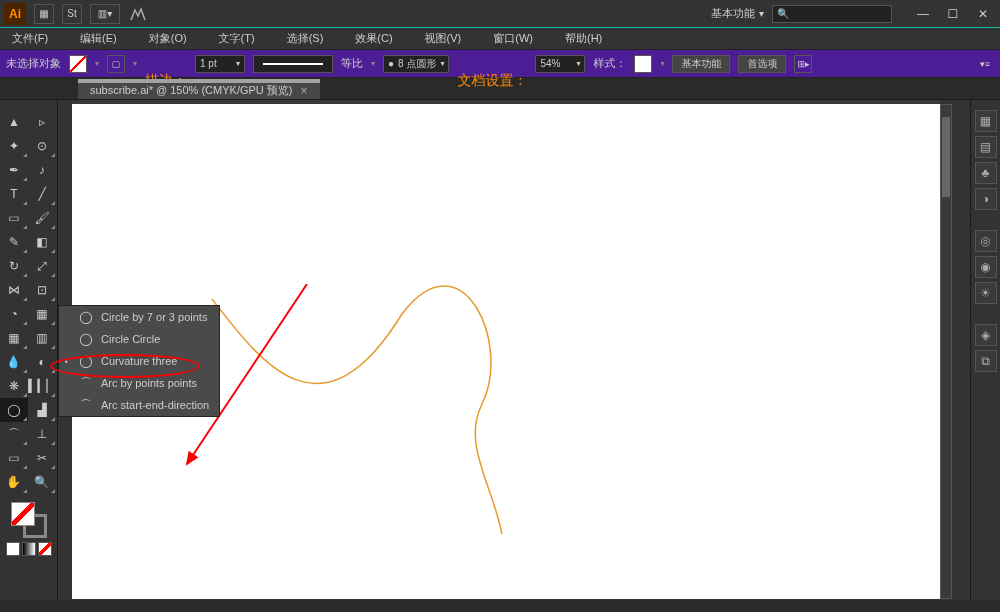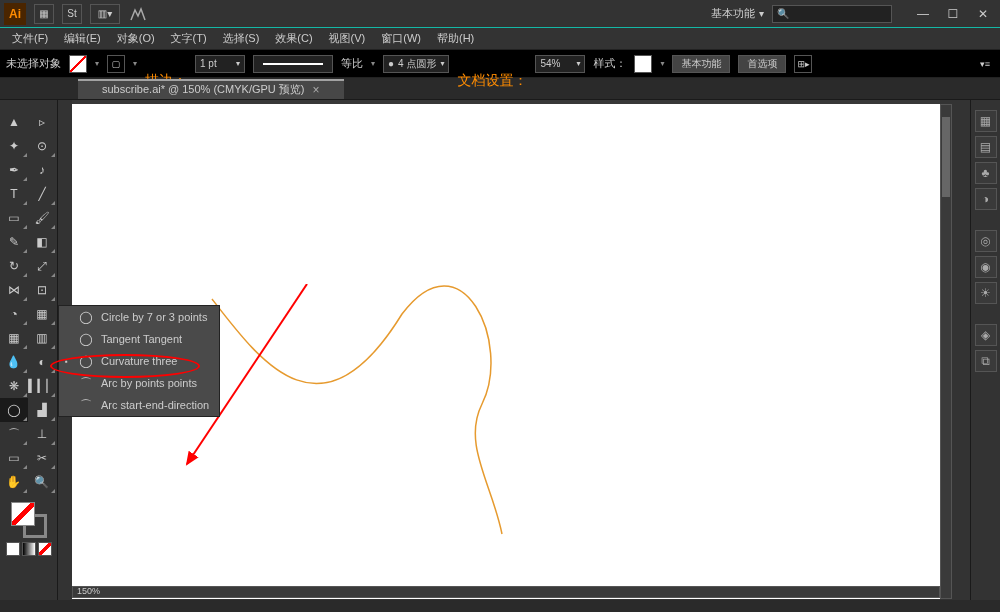--- a/index.html
+++ b/index.html
@@ -11,37 +11,37 @@
 .tb-icon { width: 20px; height: 20px; border: 1px solid #555; display: flex; align-items: center; justify-content: center; color: #ccc; font-size: 10px; cursor: pointer; }
 .tb-arrange { width: 30px; height: 20px; border: 1px solid #555; display: flex; align-items: center; justify-content: center; color: #ccc; font-size: 10px; cursor: pointer; }
 .tb-spacer { flex: 1; }
 .workspace-label { color: #ccc; font-size: 11px; margin-right: 4px; }
 .workspace-dd { color: #ccc; font-size: 10px; margin-right: 8px; }
 .search-box { width: 120px; height: 18px; background: #222; border: 1px solid #555; display: flex; align-items: center; padding: 0 4px; }
 .search-icon { color: #888; font-size: 10px; }
 .window-controls { display: flex; gap: 4px; margin-left: 18px; }
 .win-btn { width: 26px; height: 18px; color: #ccc; display: flex; align-items: center; justify-content: center; font-size: 12px; cursor: pointer; }
 
-.menubar { height: 22px; background: #333333; display: flex; align-items: center; padding: 0 4px; border-bottom: 1px solid #222; }
+.menubar { height: 22px; background: #333333; display: flex; align-items: center; padding: 0 4px; border-bottom: 1px solid #222; gap: 16px; }
 .menu-item { color: #ccc; font-size: 11px; padding: 0 8px; cursor: pointer; }
 
-.control-bar { height: 28px; background: #000000; display: flex; align-items: center; padding: 0 6px; gap: 8px; border-bottom: 1px solid #222; }
+.control-bar { height: 28px; background: #4c1d95; display: flex; align-items: center; padding: 0 6px; gap: 8px; border-bottom: 1px solid #222; }
 .ctrl-label { color: #ccc; font-size: 11px; }
 .ctrl-orange { color: #ff8c00; font-size: 14px; margin-top: 35px; }
 .color-swatch { width: 18px; height: 18px; border: 1px solid #555; position: relative; background: #fff; }
 .color-swatch.none::after { content: ''; position: absolute; top: 0; left: 0; right: 0; bottom: 0; background: linear-gradient(to bottom right, transparent 45%, red 45%, red 55%, transparent 55%); }
 .ctrl-icon { width: 18px; height: 18px; border: 1px solid #555; display: flex; align-items: center; justify-content: center; color: #ccc; font-size: 9px; }
 .ctrl-input { width: 50px; height: 18px; background: #222; border: 1px solid #555; color: #ccc; font-size: 10px; padding: 0 4px; display: flex; align-items: center; }
 .ctrl-brush { width: 80px; height: 18px; background: #222; border: 1px solid #555; display: flex; align-items: center; justify-content: center; }
 .ctrl-brush-line { width: 60px; height: 2px; background: #fff; }
 .ctrl-btn { height: 18px; padding: 0 8px; background: #444; border: 1px solid #555; color: #ccc; font-size: 10px; display: flex; align-items: center; cursor: pointer; }
 .ctrl-select { height: 18px; background: #222; border: 1px solid #555; color: #ccc; font-size: 10px; padding: 0 4px; display: flex; align-items: center; gap: 4px; }
 
 .tab-bar { height: 22px; background: #2a2a2a; display: flex; align-items: center; padding-left: 78px; border-bottom: 1px solid #1a1a1a; }
-.doc-tab { height: 20px; background: #474747; color: #ccc; font-size: 11px; padding: 0 24px; display: flex; align-items: center; gap: 8px; border-top: 2px solid #a3a3a3; }
+.doc-tab { height: 20px; background: #474747; color: #ccc; font-size: 11px; padding: 0 12px; display: flex; align-items: center; gap: 8px; border-top: 4px solid #a3a3a3; }
 .tab-close { color: #aaa; font-size: 12px; cursor: pointer; }
 
 .main-area { position: absolute; top: 100px; left: 0; right: 0; bottom: 12px; display: flex; }
 
 .toolbox { width: 58px; background: #333; border-right: 1px solid #1a1a1a; display: flex; flex-direction: column; padding-top: 10px; }
 .tool-row { display: flex; height: 24px; }
 .tool-cell { width: 28px; height: 24px; display: flex; align-items: center; justify-content: center; color: #ccc; font-size: 12px; cursor: pointer; position: relative; }
 .tool-cell.active { background: #1a1a1a; }
 .tool-cell.has-flyout::after { content: ''; position: absolute; bottom: 1px; right: 1px; border: 2px solid transparent; border-bottom-color: #888; border-right-color: #888; }
 .color-picker { padding: 4px; margin-top: 4px; }
@@ -133,21 +133,21 @@
       <span>1 pt</span>
       <span style="margin-left:auto;font-size:8px">▾</span>
     </div>
   <div class="ctrl-brush">
       <div class="ctrl-brush-line"></div>
     </div>
   <span class="ctrl-label">等比</span>
   <span style="color:#888;font-size:8px">▾</span>
   <div class="ctrl-select">
       <span>●</span>
-      <span>4 点圆形</span>
+      <span>8 点圆形</span>
       <span style="font-size:8px">▾</span>
     </div>
   <span class="ctrl-orange">文档设置：</span>
   <div class="ctrl-input">
       <span>54%</span>
       <span style="margin-left:auto;font-size:8px">▾</span>
     </div>
   <span class="ctrl-label">样式：</span>
   <div class="ctrl-icon" style="background:#fff"></div>
   <span style="color:#888;font-size:8px">▾</span>
@@ -256,23 +256,20 @@
             <marker id="ah" markerWidth="8" markerHeight="8" refX="6" refY="3" orient="auto">
               <path d="M0,0 L7,3 L0,6 Z" fill="#ff0000"></path>
             </marker>
           </defs>
         <line x1="130" y1="0" x2="10" y2="180" stroke="#ff0000" stroke-width="2" marker-end="url(#ah)"></line>
       </svg>
     </div>
     <div class="scrollbar-v">
         <div class="scrollbar-v-thumb"></div>
       </div>
-    <div class="scrollbar-h">
-      <span class="sb-zoom">150%</span>
-    </div>
   </div>
 
   <div class="right-panels">
     <div class="panel-icon">▦</div>
     <div class="panel-icon">▤</div>
     <div class="panel-icon">♣</div>
     <div class="panel-icon">◑</div>
     <div class="panel-gap"></div>
     <div class="panel-icon">◎</div>
     <div class="panel-icon">◉</div>
@@ -283,21 +280,21 @@
   </div>
 </div>
 
 <div class="flyout-menu">
   <div class="flyout-item">
       <span class="flyout-icon">◯</span>
       <span>Circle by 7 or 3 points</span>
     </div>
   <div class="flyout-item">
       <span class="flyout-icon">◯</span>
-      <span>Tangent Tangent</span>
+      <span>Circle Circle</span>
     </div>
   <div class="flyout-item selected">
       <span class="flyout-icon">◯</span>
       <span>Curvature three</span>
     </div>
   <div class="flyout-item">
       <span class="flyout-icon">⌒</span>
       <span>Arc by points points</span>
     </div>
   <div class="flyout-item">

